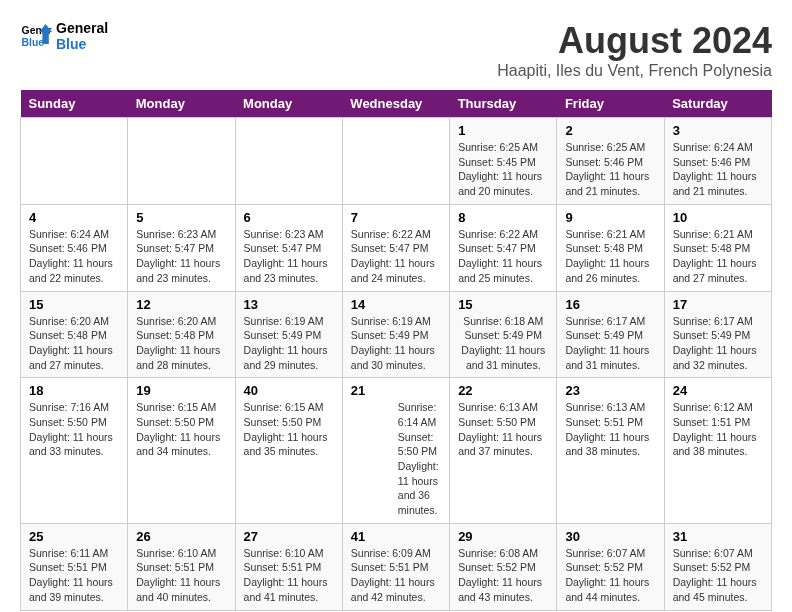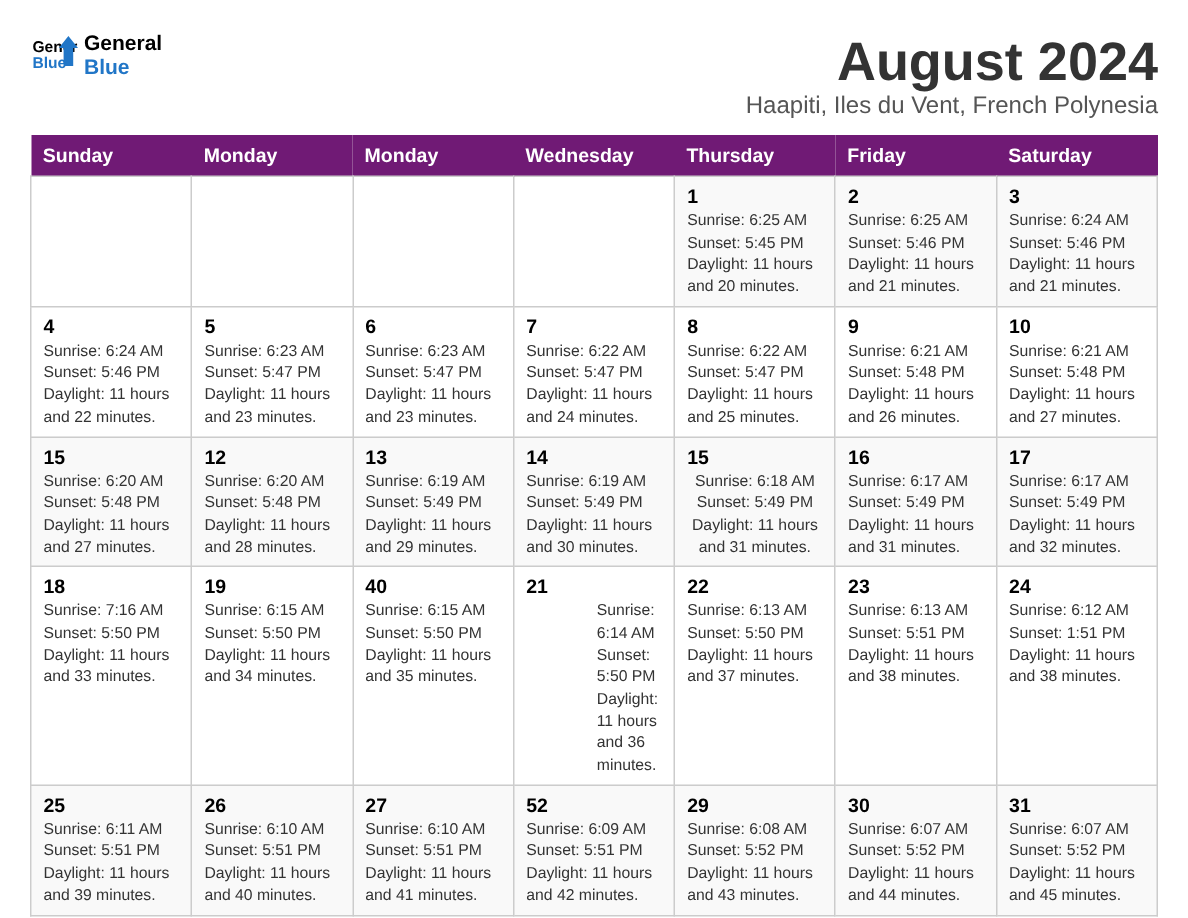--- a/index.html
+++ b/index.html
@@ -294,21 +294,21 @@
 Sunset: 5:51 PM
 Daylight: 11 hours and 40 minutes.</div>
         </td>
         <td>
           <span class="day-number">27</span>
           <div class="day-info" style="white-space: pre-line;">Sunrise: 6:10 AM
 Sunset: 5:51 PM
 Daylight: 11 hours and 41 minutes.</div>
         </td>
         <td>
-          <span class="day-number">52</span>
+          <span class="day-number">41</span>
           <div class="day-info" style="white-space: pre-line;">Sunrise: 6:09 AM
 Sunset: 5:51 PM
 Daylight: 11 hours and 42 minutes.</div>
         </td>
         <td>
           <span class="day-number">29</span>
           <div class="day-info" style="white-space: pre-line;">Sunrise: 6:08 AM
 Sunset: 5:52 PM
 Daylight: 11 hours and 43 minutes.</div>
         </td>

